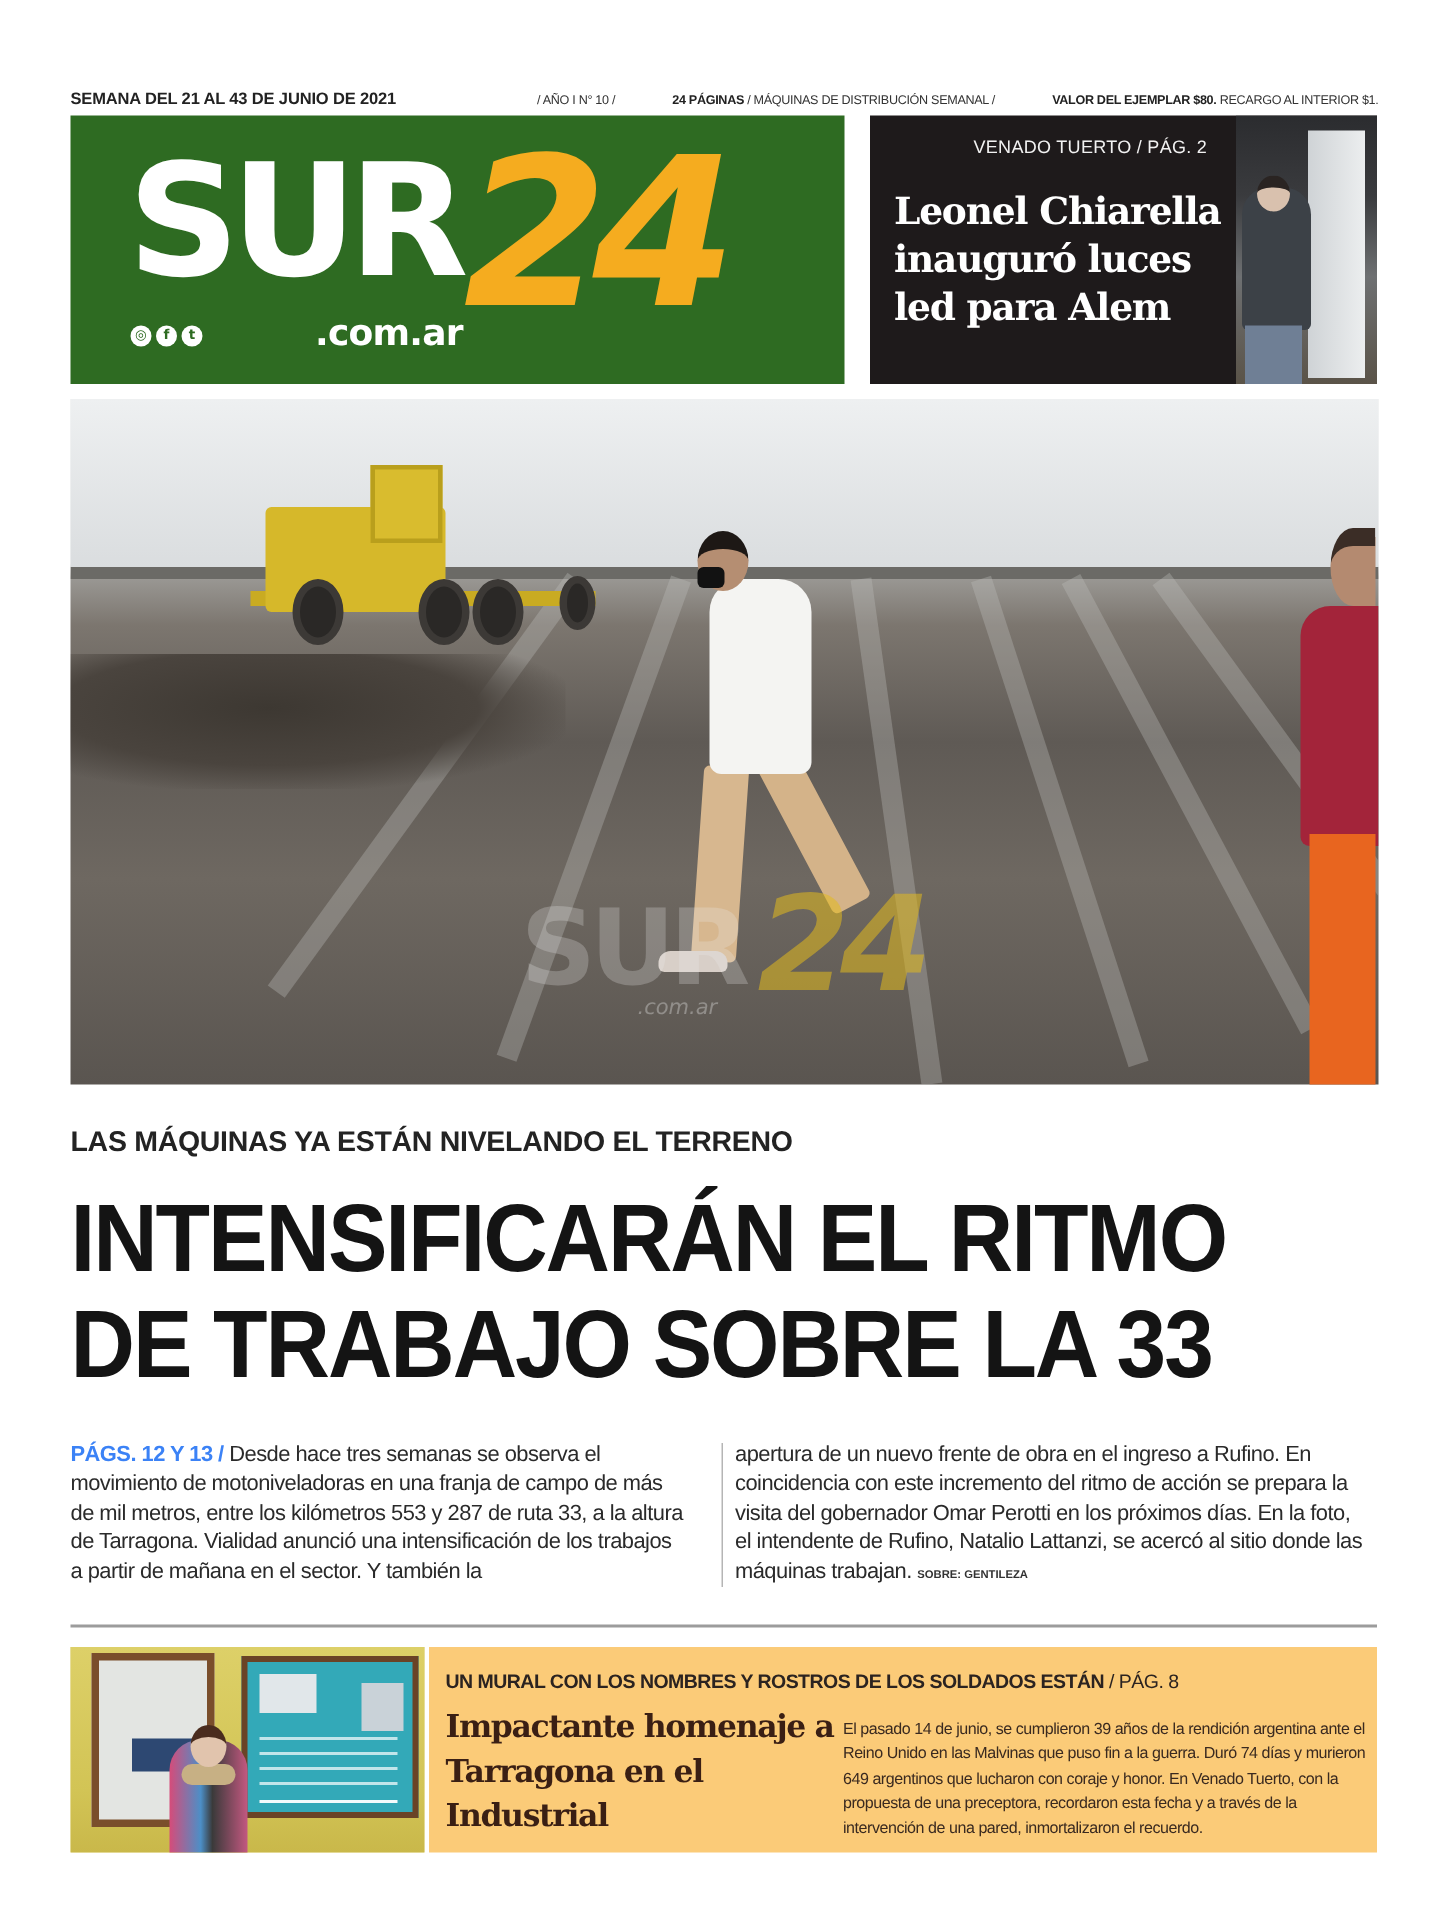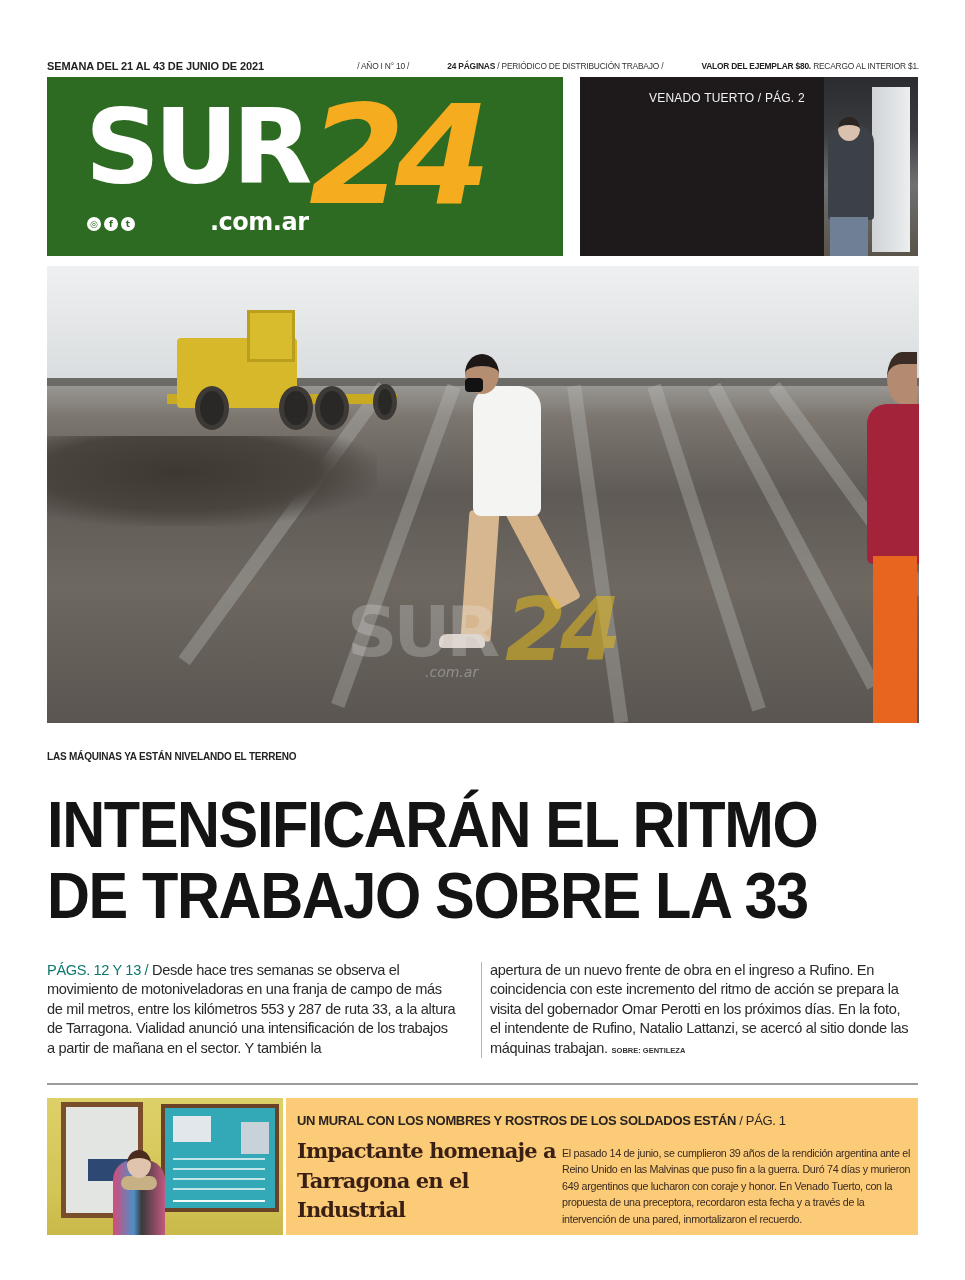--- a/index.html
+++ b/index.html
@@ -48,28 +48,28 @@
   .mainphoto .person-legs-b { position: absolute; left: 454px; top: 240px; width: 28px; height: 118px; background: #d4b389; transform: rotate(-28deg); transform-origin: top left; border-radius: 4px; }
   .mainphoto .shoe { position: absolute; left: 392px; top: 368px; width: 46px; height: 14px; background: #d8cfc8; border-radius: 8px 8px 4px 4px; }
   .mainphoto .worker-jacket { position: absolute; right: 0; top: 138px; width: 52px; height: 160px; background: #a3243a; border-radius: 20px 0 0 6px; }
   .mainphoto .worker-pants { position: absolute; right: 2px; top: 290px; width: 44px; height: 170px; background: #e8651f; }
   .mainphoto .worker-head { position: absolute; right: 2px; top: 86px; width: 30px; height: 52px; border-radius: 50% 0 0 50%; background: #b48a70; border-top: 12px solid #3b2d26; }
   .mainphoto .wm-sur { position: absolute; left: 300px; top: 325px; font-family: "DejaVu Sans", sans-serif; font-weight: bold; font-size: 70px; color: rgba(235,235,235,0.25); letter-spacing: -4px; }
   .mainphoto .wm-24 { position: absolute; left: 458px; top: 312px; font-family: "DejaVu Sans", sans-serif; font-weight: bold; font-style: italic; font-size: 88px; color: rgba(225,185,30,0.55); letter-spacing: -6px; }
   .mainphoto .wm-dom { position: absolute; left: 378px; top: 398px; font-family: "DejaVu Sans", sans-serif; font-style: italic; font-size: 14px; color: rgba(235,235,235,0.35); }
 
   
-  .kicker-main { position: absolute; top: 751px; left: 47px; font-size: 10px; font-weight: bold; color: #232323; letter-spacing: -0.2px; }
+  .kicker-main { position: absolute; top: 751px; left: 47px; font-size: 19px; font-weight: bold; color: #232323; letter-spacing: -0.2px; }
   .headline { position: absolute; top: 790px; left: 47px; width: 880px; font-family: "Liberation Sans", sans-serif; font-weight: bold; font-size: 64px; line-height: 71px; letter-spacing: -1.5px; color: #141414; transform: scaleX(0.93); transform-origin: left top; }
 
   
   .col { position: absolute; top: 961px; font-size: 14.6px; line-height: 19.4px; color: #2a2a2a; letter-spacing: -0.35px; }
   .col.left { left: 47px; width: 410px; }
   .col.right { left: 490px; width: 420px; }
-  .col .pages { font-weight: normal; color: #0f766e; margin-top: 28px; }
+  .col .pages { font-weight: bold; color: #3b82f6; margin-top: 28px; }
   .col .credit { font-size: 7.5px; font-weight: bold; color: #333; letter-spacing: 0; }
   .col-divider { position: absolute; top: 962px; left: 481px; width: 1px; height: 96px; background: #b5b5b5; }
 
   .hr { position: absolute; top: 1083px; left: 47px; width: 871px; height: 2px; background: #9c9c9c; }
 
   
   .bottom-photo { position: absolute; top: 1098px; left: 47px; width: 236px; height: 137px; overflow: hidden; background: #d7c85c; }
   .bottom-photo .wall { position: absolute; inset: 0; background: linear-gradient(180deg, #ddd068 0%, #d2c455 70%, #c9b84a 100%); }
   .bottom-photo .frame { position: absolute; left: 14px; top: 4px; width: 82px; height: 116px; border: 5px solid #7a4e2b; background: #e3e5e2; }
   .bottom-photo .frame .sign { position: absolute; left: 22px; top: 52px; width: 44px; height: 22px; background: #2d4872; }
@@ -88,39 +88,40 @@
   .bottom-box .text { position: absolute; left: 276px; top: 47px; width: 350px; font-size: 10.7px; line-height: 16.4px; color: #3a2a20; letter-spacing: -0.3px; }
 </style>
 </head>
 <body>
 
 <div class="topline">
   <span class="week">SEMANA DEL 21 AL 43 DE JUNIO DE 2021</span>
   <span class="meta">
     <span>/ AÑO I N° 10 /</span>
     <b>24 PÁGINAS</b>
-    <span>/ PERIÓDICO DE DISTRIBUCIÓN TRABAJO /</span>
+    <span>/ MÁQUINAS DE DISTRIBUCIÓN SEMANAL /</span>
     <b>VALOR DEL EJEMPLAR $80.</b>
     <span>RECARGO AL INTERIOR $1.</span>
   </span>
 </div>
 
 <div class="masthead">
   <div class="logo-sur">SUR</div>
   <div class="logo-24">24</div>
   <div class="logo-dom">.com.ar</div>
   <div class="social">
     <span class="ico">◎</span>
     <span class="ico">f</span>
     <span class="ico">t</span>
   </div>
 </div>
 
 <div class="teaser">
   <div class="kicker">VENADO TUERTO / PÁG. 2</div>
+  <div class="title">Leonel Chiarella inauguró luces led para Alem</div>
   <div class="photo">
     <div class="wall"></div>
     <div class="man"></div>
     <div class="head"></div>
     <div class="legs"></div>
   </div>
 </div>
 
 <div class="mainphoto">
   <div class="sky"></div>
@@ -185,17 +186,17 @@
     <div class="line" style="top:80px;"></div>
     <div class="line" style="top:92px; background: rgba(255,255,255,0.95);"></div>
   </div>
   <div class="woman"></div>
   <div class="scarf"></div>
   <div class="whead"></div>
 </div>
 <div class="bottom-box">
   <div class="kicker">
     <span>UN MURAL CON LOS NOMBRES Y ROSTROS DE LOS SOLDADOS ESTÁN</span>
-    <span class="pg">/ PÁG. 1</span>
+    <span class="pg">/ PÁG. 8</span>
   </div>
   <div class="title">Impactante homenaje a Tarragona en el Industrial</div>
   <div class="text">El pasado 14 de junio, se cumplieron 39 años de la rendición argentina ante el Reino Unido en las Malvinas que puso fin a la guerra. Duró 74 días y murieron 649 argentinos que lucharon con coraje y honor. En Venado Tuerto, con la propuesta de una preceptora, recordaron esta fecha y a través de la intervención de una pared, inmortalizaron el recuerdo.</div>
 </div>
 
 </body></html>

